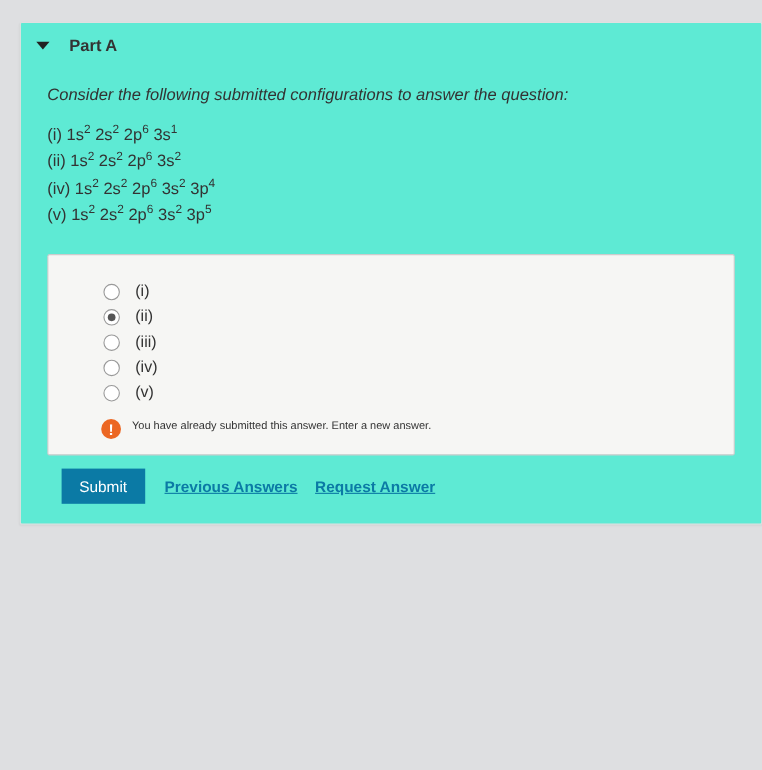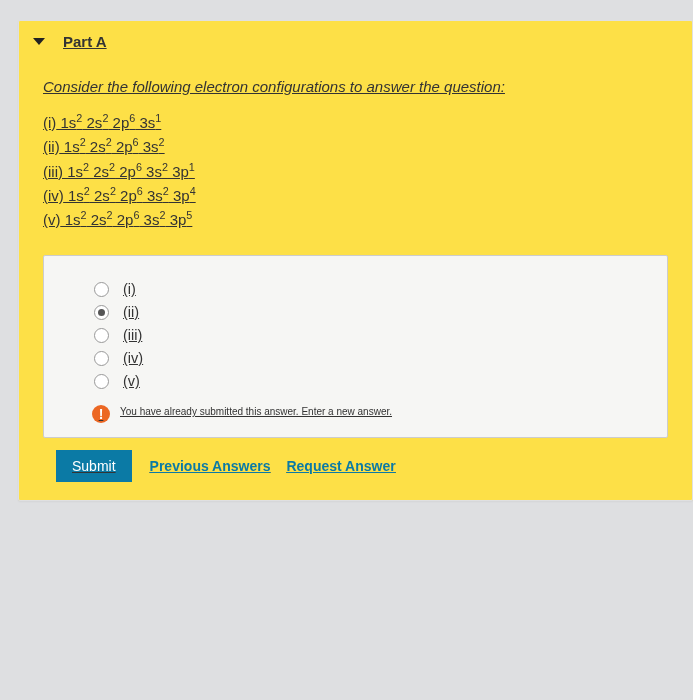--- a/index.html
+++ b/index.html
@@ -9,26 +9,25 @@
     width: 693px;
     height: 700px;
     overflow: hidden;
     font-size: 14px;
     color: #333;
   }
   .page-wrap {
     padding: 20px 0 0 18px;
   }
   .card {
-    background: #fde047;
+    background: #5eead4;
     border: 1px solid #e0e0e0;
     border-radius: 2px;
     padding: 0;
     box-shadow: 0 1px 2px rgba(0,0,0,0.05);
-    text-decoration: underline;
   }
   .part-header {
     display: flex;
     align-items: center;
     padding: 12px 14px 10px 14px;
   }
   .caret {
     width: 0; height: 0;
     border-left: 6px solid transparent;
     border-right: 6px solid transparent;
@@ -145,34 +144,30 @@
 
 <div class="page-wrap">
   <div class="card">
 
     <div class="part-header">
       <div class="caret"></div>
       <div class="part-title">Part A</div>
     </div>
 
     <div class="inner">
-      <div class="prompt">Consider the following electron configurations to answer the question:</div>
+      <div class="prompt">Consider the following submitted configurations to answer the question:</div>
 
       <div class="configs">
         <div>
           <span>(i)</span>
           1s<sup>2</sup> 2s<sup>2</sup> 2p<sup>6</sup> 3s<sup>1</sup>
         </div>
         <div>
           <span>(ii)</span>
           1s<sup>2</sup> 2s<sup>2</sup> 2p<sup>6</sup> 3s<sup>2</sup>
-        </div>
-        <div>
-          <span>(iii)</span>
-          1s<sup>2</sup> 2s<sup>2</sup> 2p<sup>6</sup> 3s<sup>2</sup> 3p<sup>1</sup>
         </div>
         <div>
           <span>(iv)</span>
           1s<sup>2</sup> 2s<sup>2</sup> 2p<sup>6</sup> 3s<sup>2</sup> 3p<sup>4</sup>
         </div>
         <div>
           <span>(v)</span>
           1s<sup>2</sup> 2s<sup>2</sup> 2p<sup>6</sup> 3s<sup>2</sup> 3p<sup>5</sup>
         </div>
       </div>

